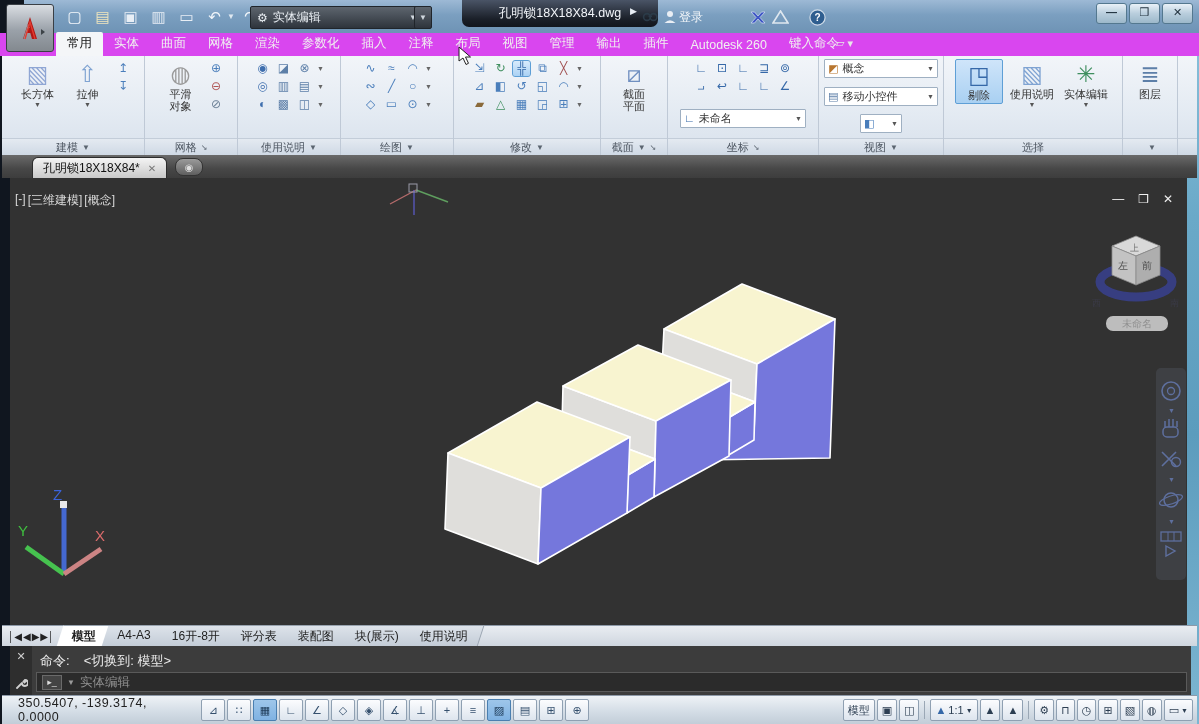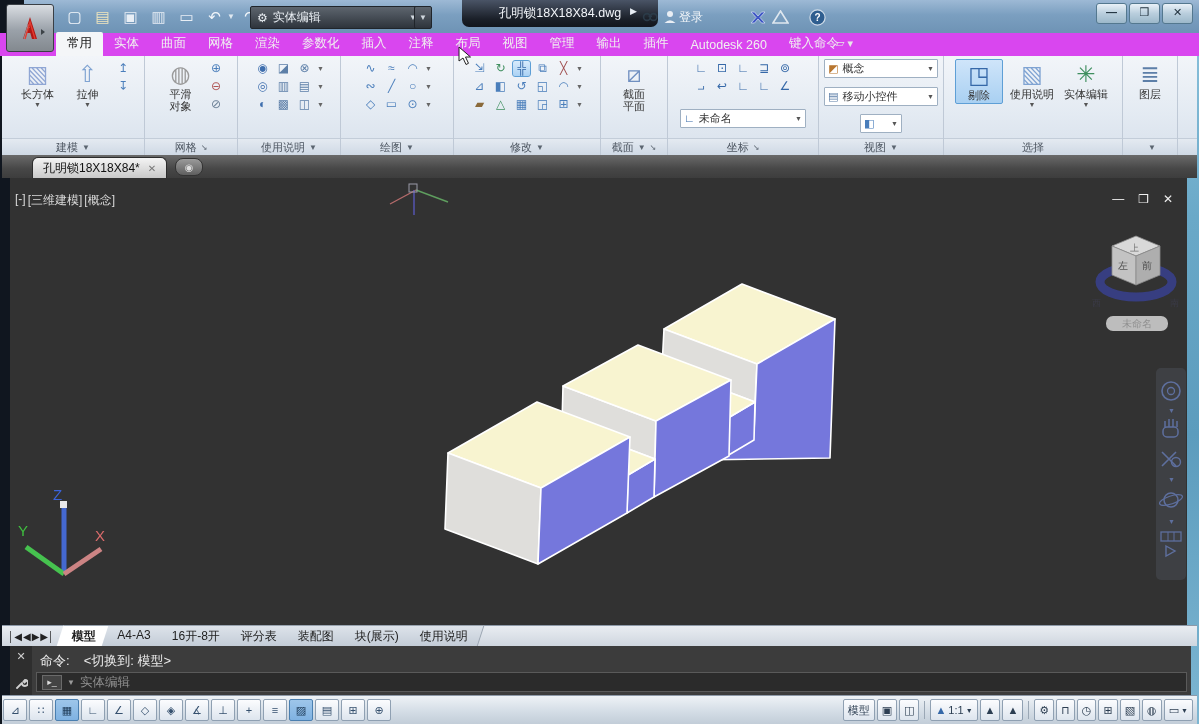--- a/index.html
+++ b/index.html
@@ -588,20 +588,21 @@
     </div>
     <div id="cmd-input">
       <span id="prompt-chip">▸_</span>
       <span id="cmd-caret">▼</span>
       <span id="cmd-placeholder">实体编辑</span>
     </div>
   </div>
 </div>
 
 <div id="statusbar" class="abs">
+  <div id="coords">350.5407, -139.3174, 0.0000</div>
   <div id="sb-toggles" style="display:flex">
       <div class="stoggle">⊿</div>
       <div class="stoggle">∷</div>
       <div class="stoggle pressed">▦</div>
       <div class="stoggle">∟</div>
       <div class="stoggle">∠</div>
       <div class="stoggle">◇</div>
       <div class="stoggle">◈</div>
       <div class="stoggle">∡</div>
       <div class="stoggle">⊥</div>

